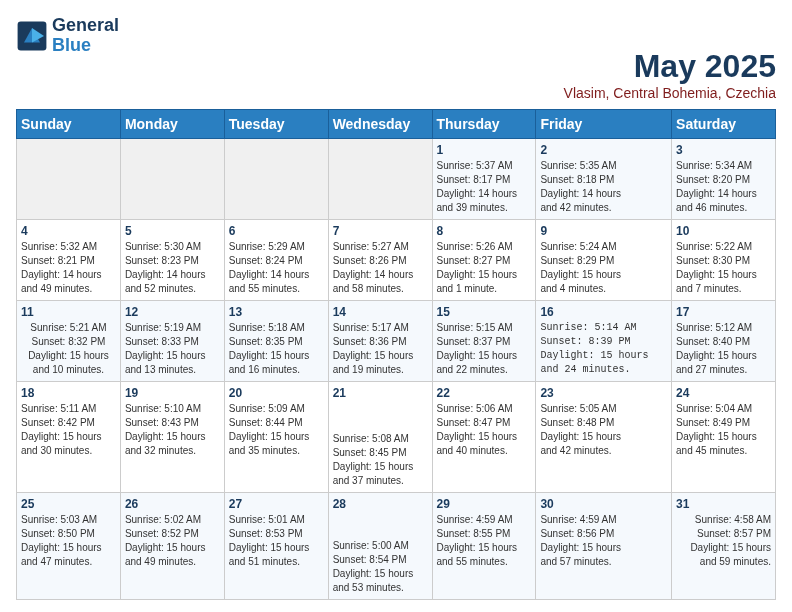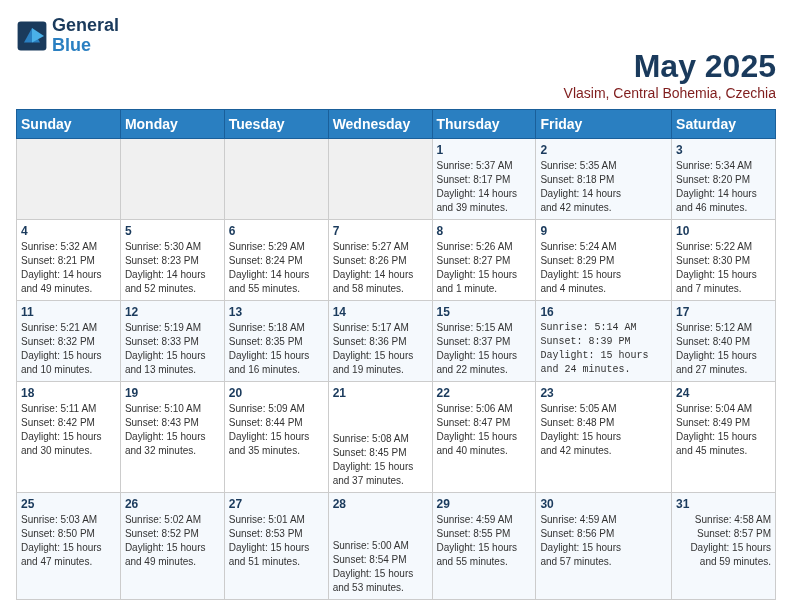--- a/index.html
+++ b/index.html
@@ -202,21 +202,21 @@
           <div class="day-num">10</div>
           <div class="day-info" style="white-space: pre-line;">Sunrise: 5:22 AM
 Sunset: 8:30 PM
 Daylight: 15 hours
 and 7 minutes.</div>
         </td>
       </tr>
       <tr>
         <td>
           <div class="day-num">11</div>
-          <div class="day-info" style="white-space: pre-line;">Sunrise: 5:21 AM
+          <div class="day-info" style="white-space: pre-line; text-align: center;">Sunrise: 5:21 AM
 Sunset: 8:32 PM
 Daylight: 15 hours
 and 10 minutes.</div>
         </td>
         <td>
           <div class="day-num">12</div>
           <div class="day-info" style="white-space: pre-line;">Sunrise: 5:19 AM
 Sunset: 8:33 PM
 Daylight: 15 hours
 and 13 minutes.</div>

